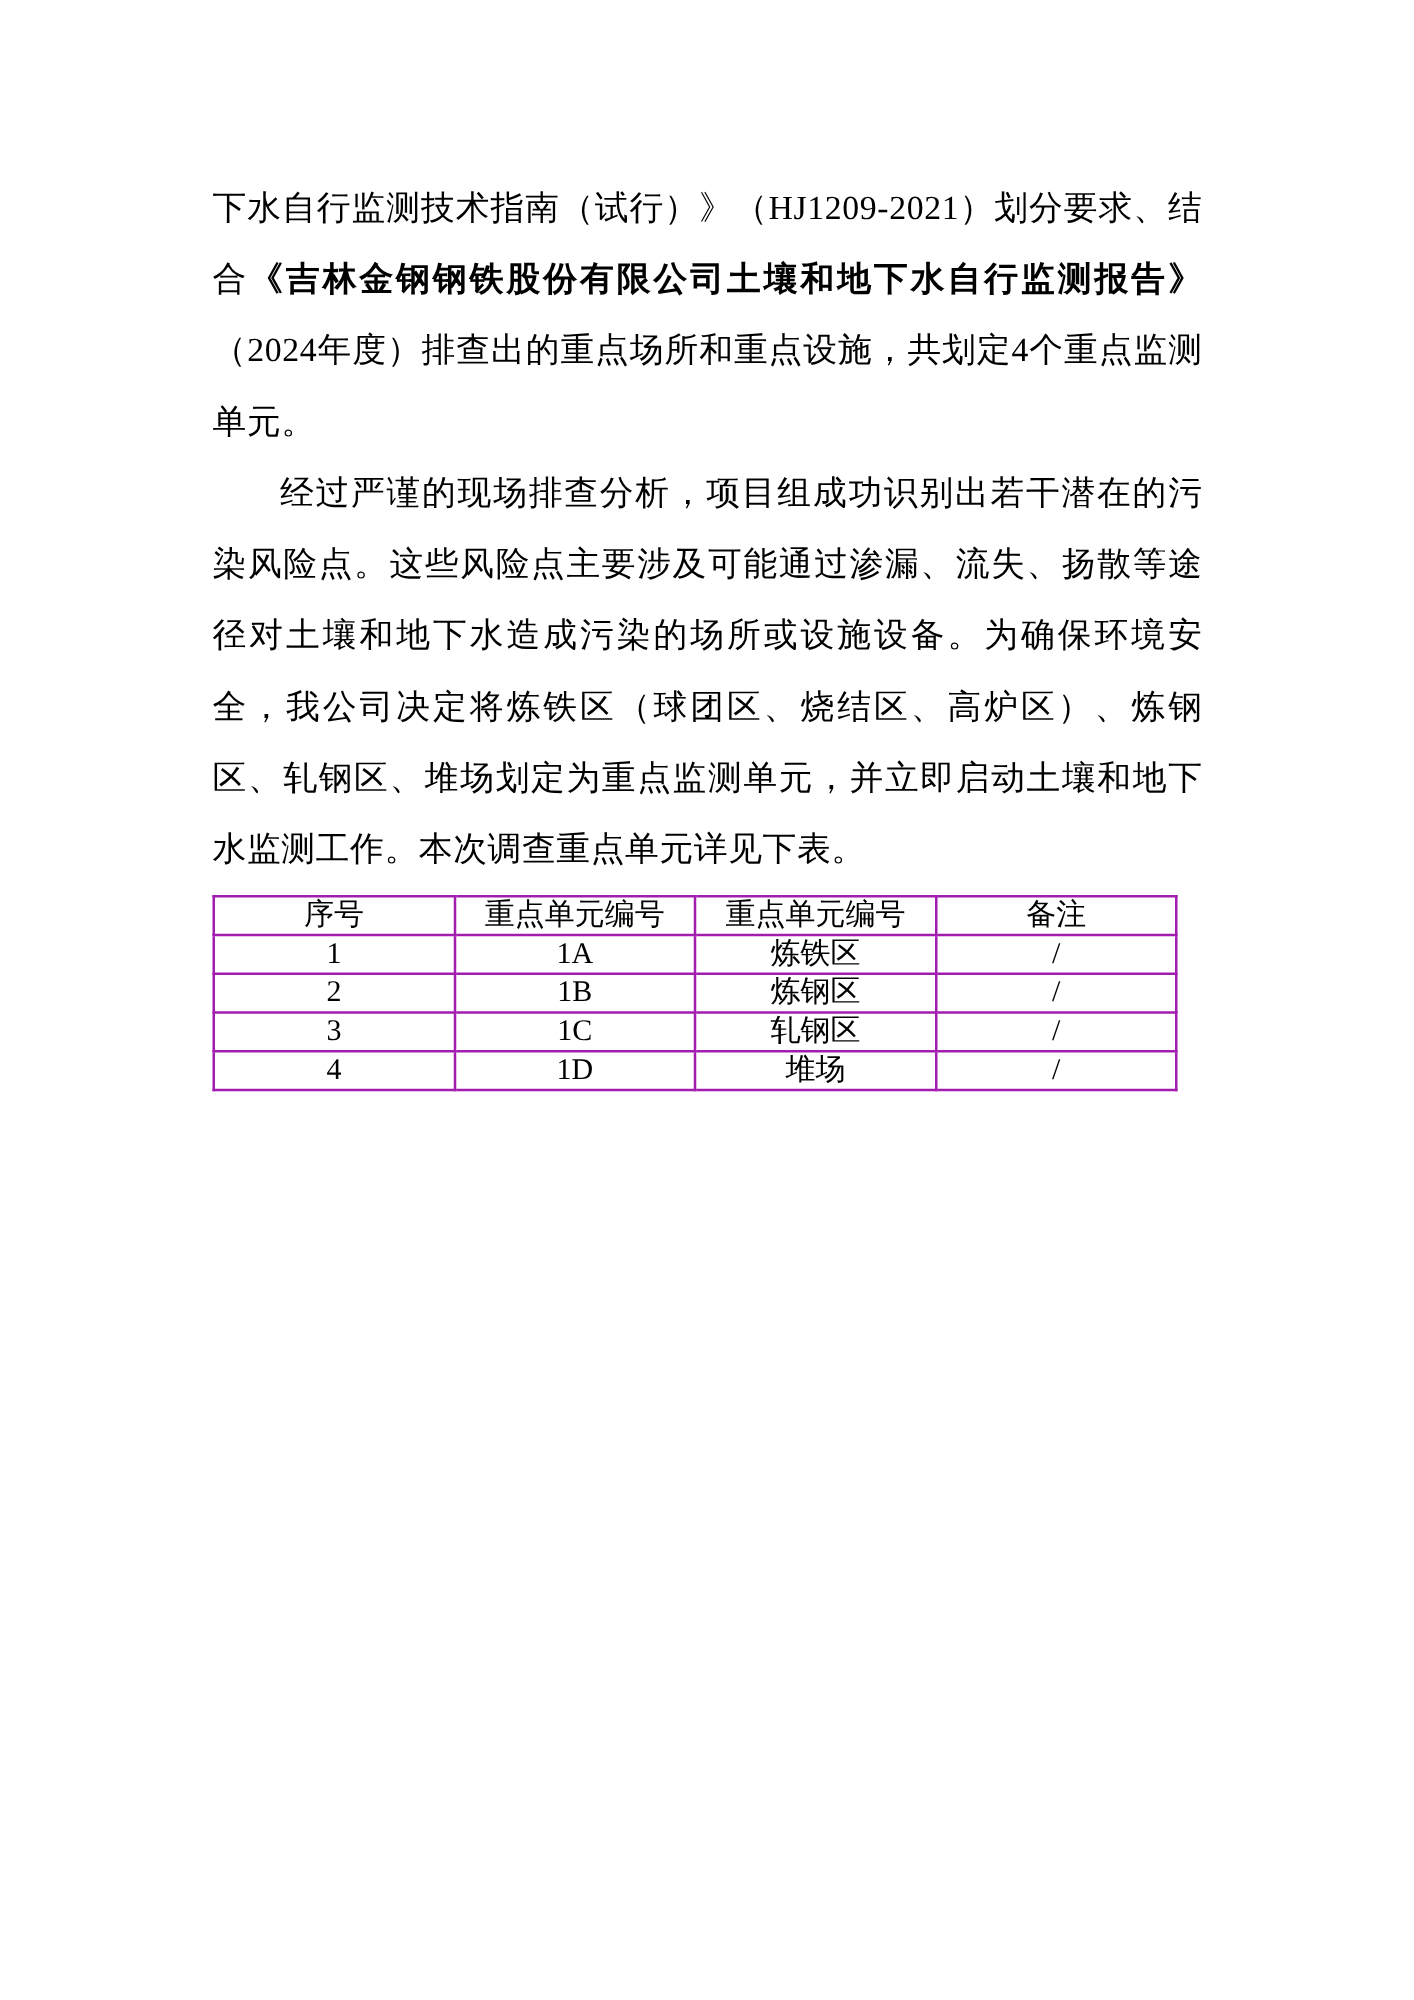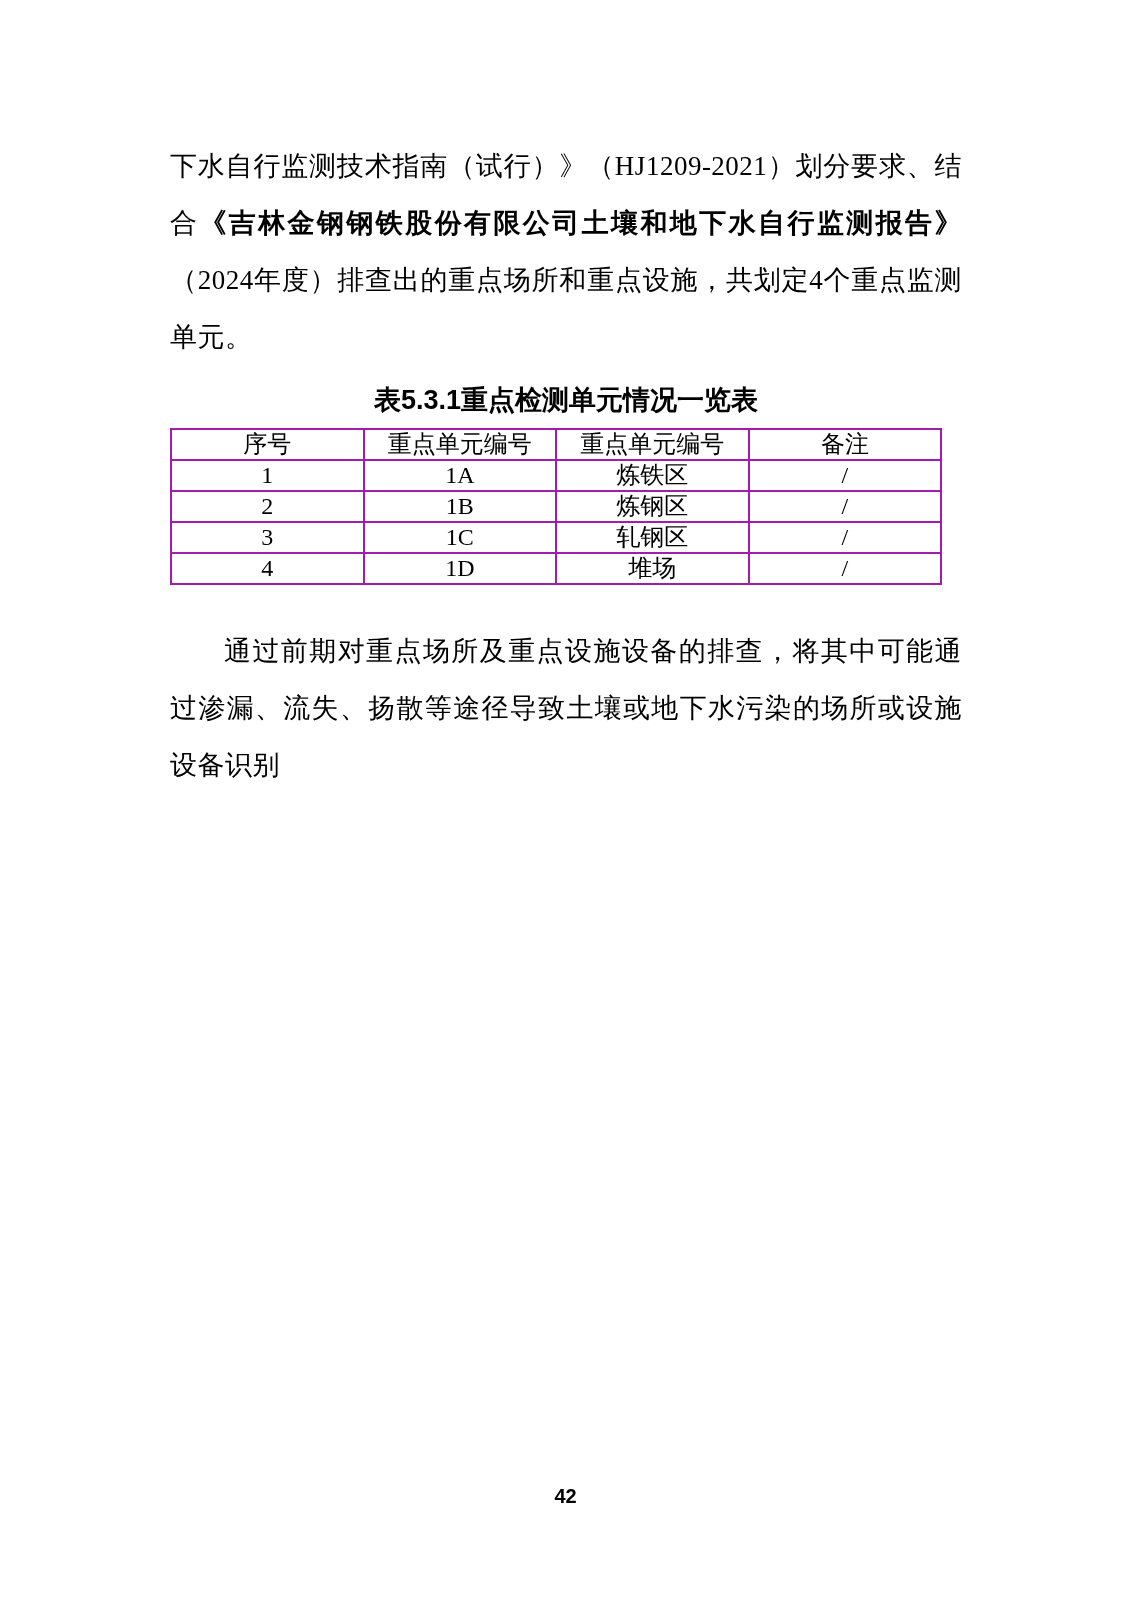--- a/index.html
+++ b/index.html
@@ -71,22 +71,22 @@
 </style>
 </head>
 <body>
 
 <div class="page">
 
   <p class="body-text"><span>下水自行监测技术指南（试行）》（HJ1209-2021）划分要求、结合</span><span class="bold-title">《吉林金钢钢铁股份有限公司土壤和地下水自行监测报告》</span><span>（2024年度）排查出的重点场所和重点设施，共划定4个重点监测单元。</span></p>
 
 
 
+  <p class="body-text indent">经过严谨的现场排查分析，项目组成功识别出若干潜在的污染风险点。这些风险点主要涉及可能通过渗漏、流失、扬散等途径对土壤和地下水造成污染的场所或设施设备。为确保环境安全，我公司决定将炼铁区（球团区、烧结区、高炉区）、炼钢区、轧钢区、堆场划定为重点监测单元，并立即启动土壤和地下水监测工作。本次调查重点单元详见下表。</p>
 
-  <div class="table-title">表5.3.1重点检测单元情况一览表</div>
 
   <table class="units">
     <thead>
       <tr>
         <th>序号</th>
         <th>重点单元编号</th>
         <th>重点单元编号</th>
         <th>备注</th>
       </tr>
     </thead>
@@ -112,17 +112,15 @@
       <tr>
         <td>4</td>
         <td>1D</td>
         <td>堆场</td>
         <td>/</td>
       </tr>
     </tbody>
   </table>
 
 
-  <p class="body-text indent p-after-heading">通过前期对重点场所及重点设施设备的排查，将其中可能通过渗漏、流失、扬散等途径导致土壤或地下水污染的场所或设施设备识别</p>
 
-  <div class="page-number">42</div>
 
 </div>
 
 </body></html>

